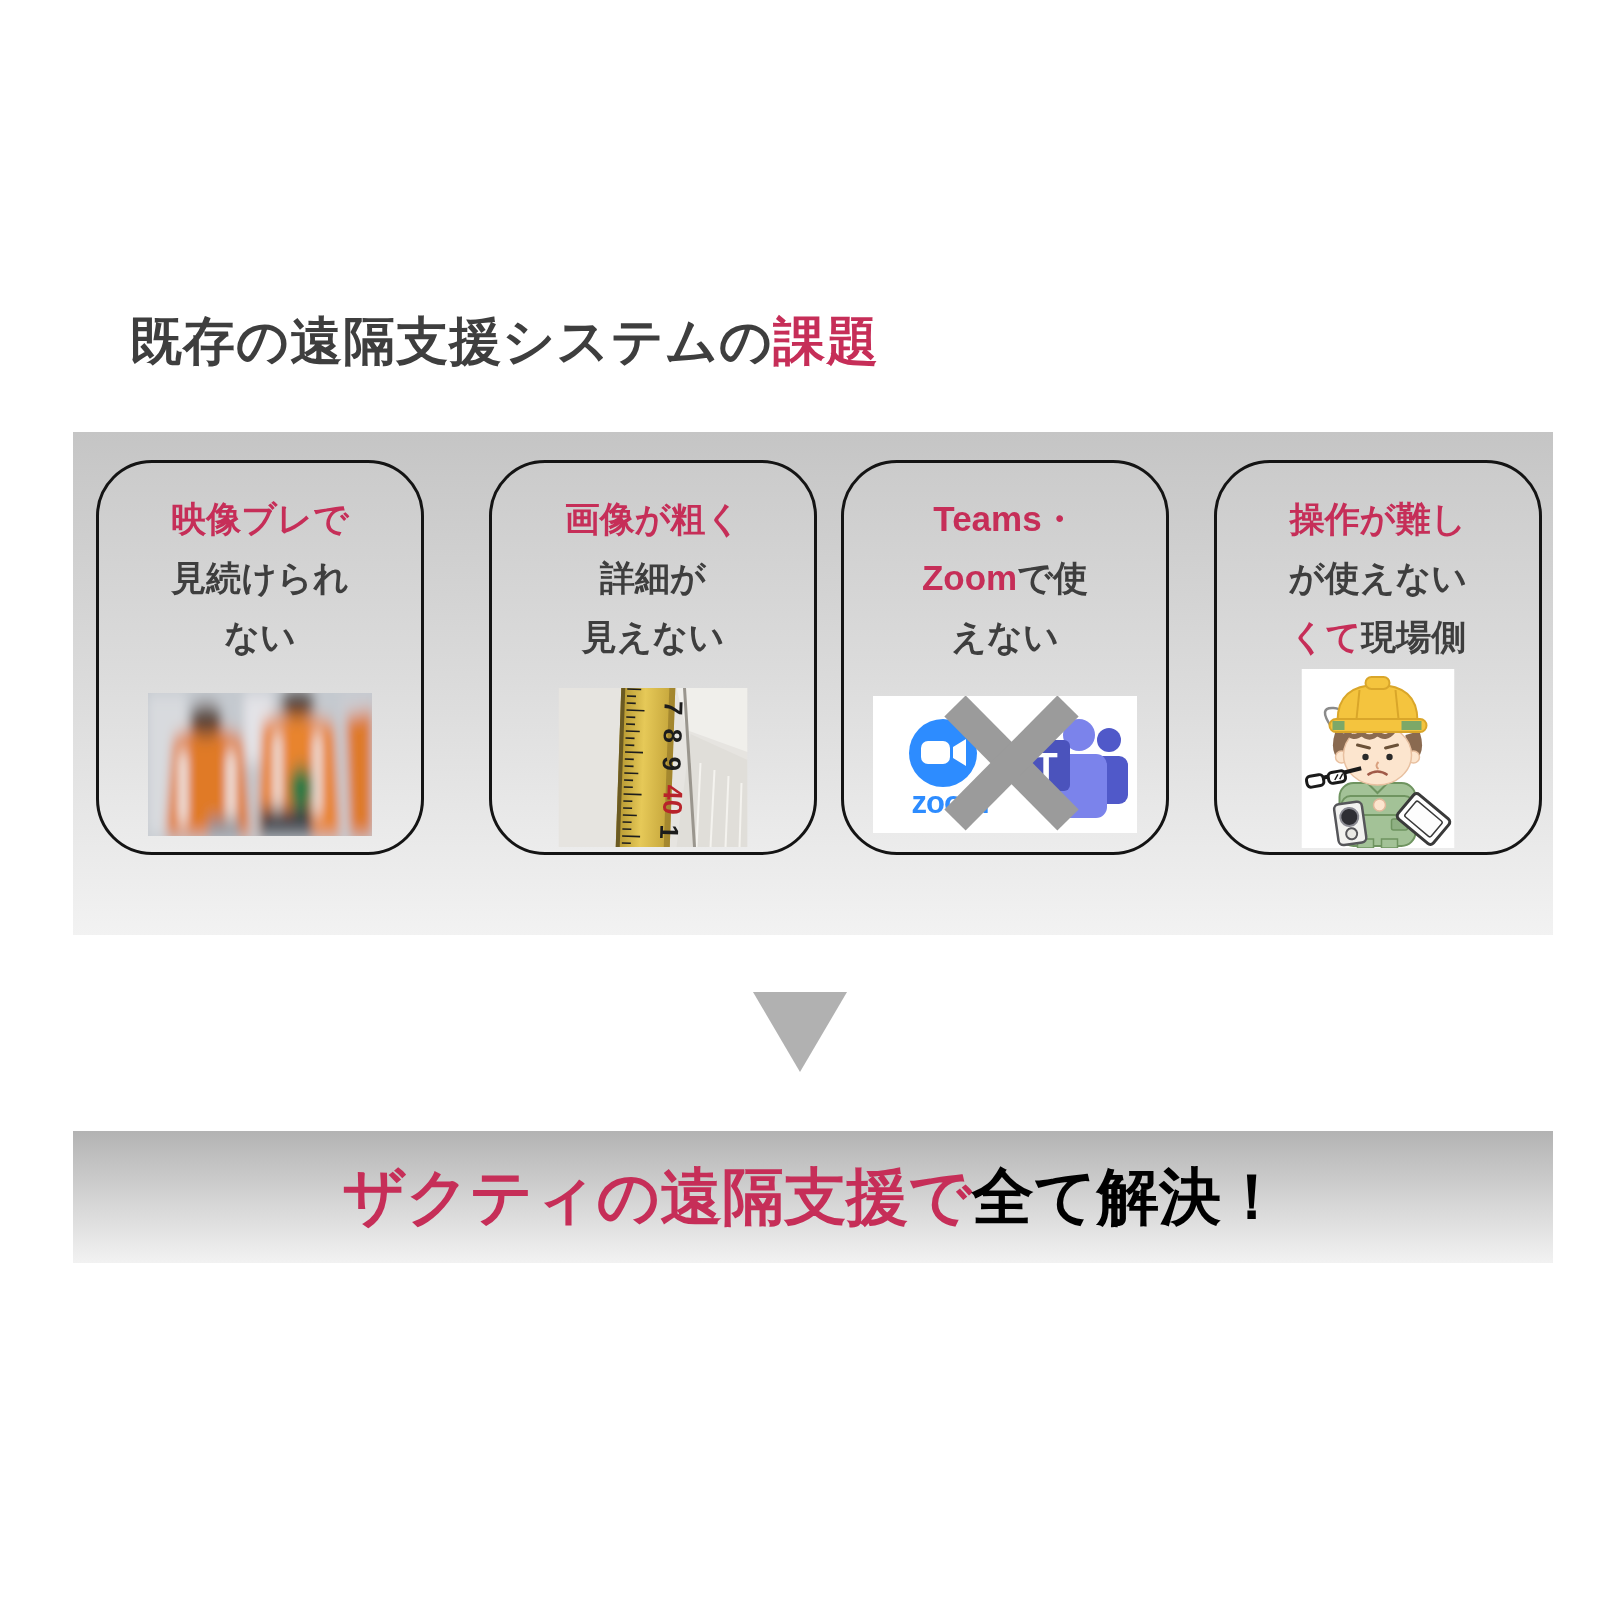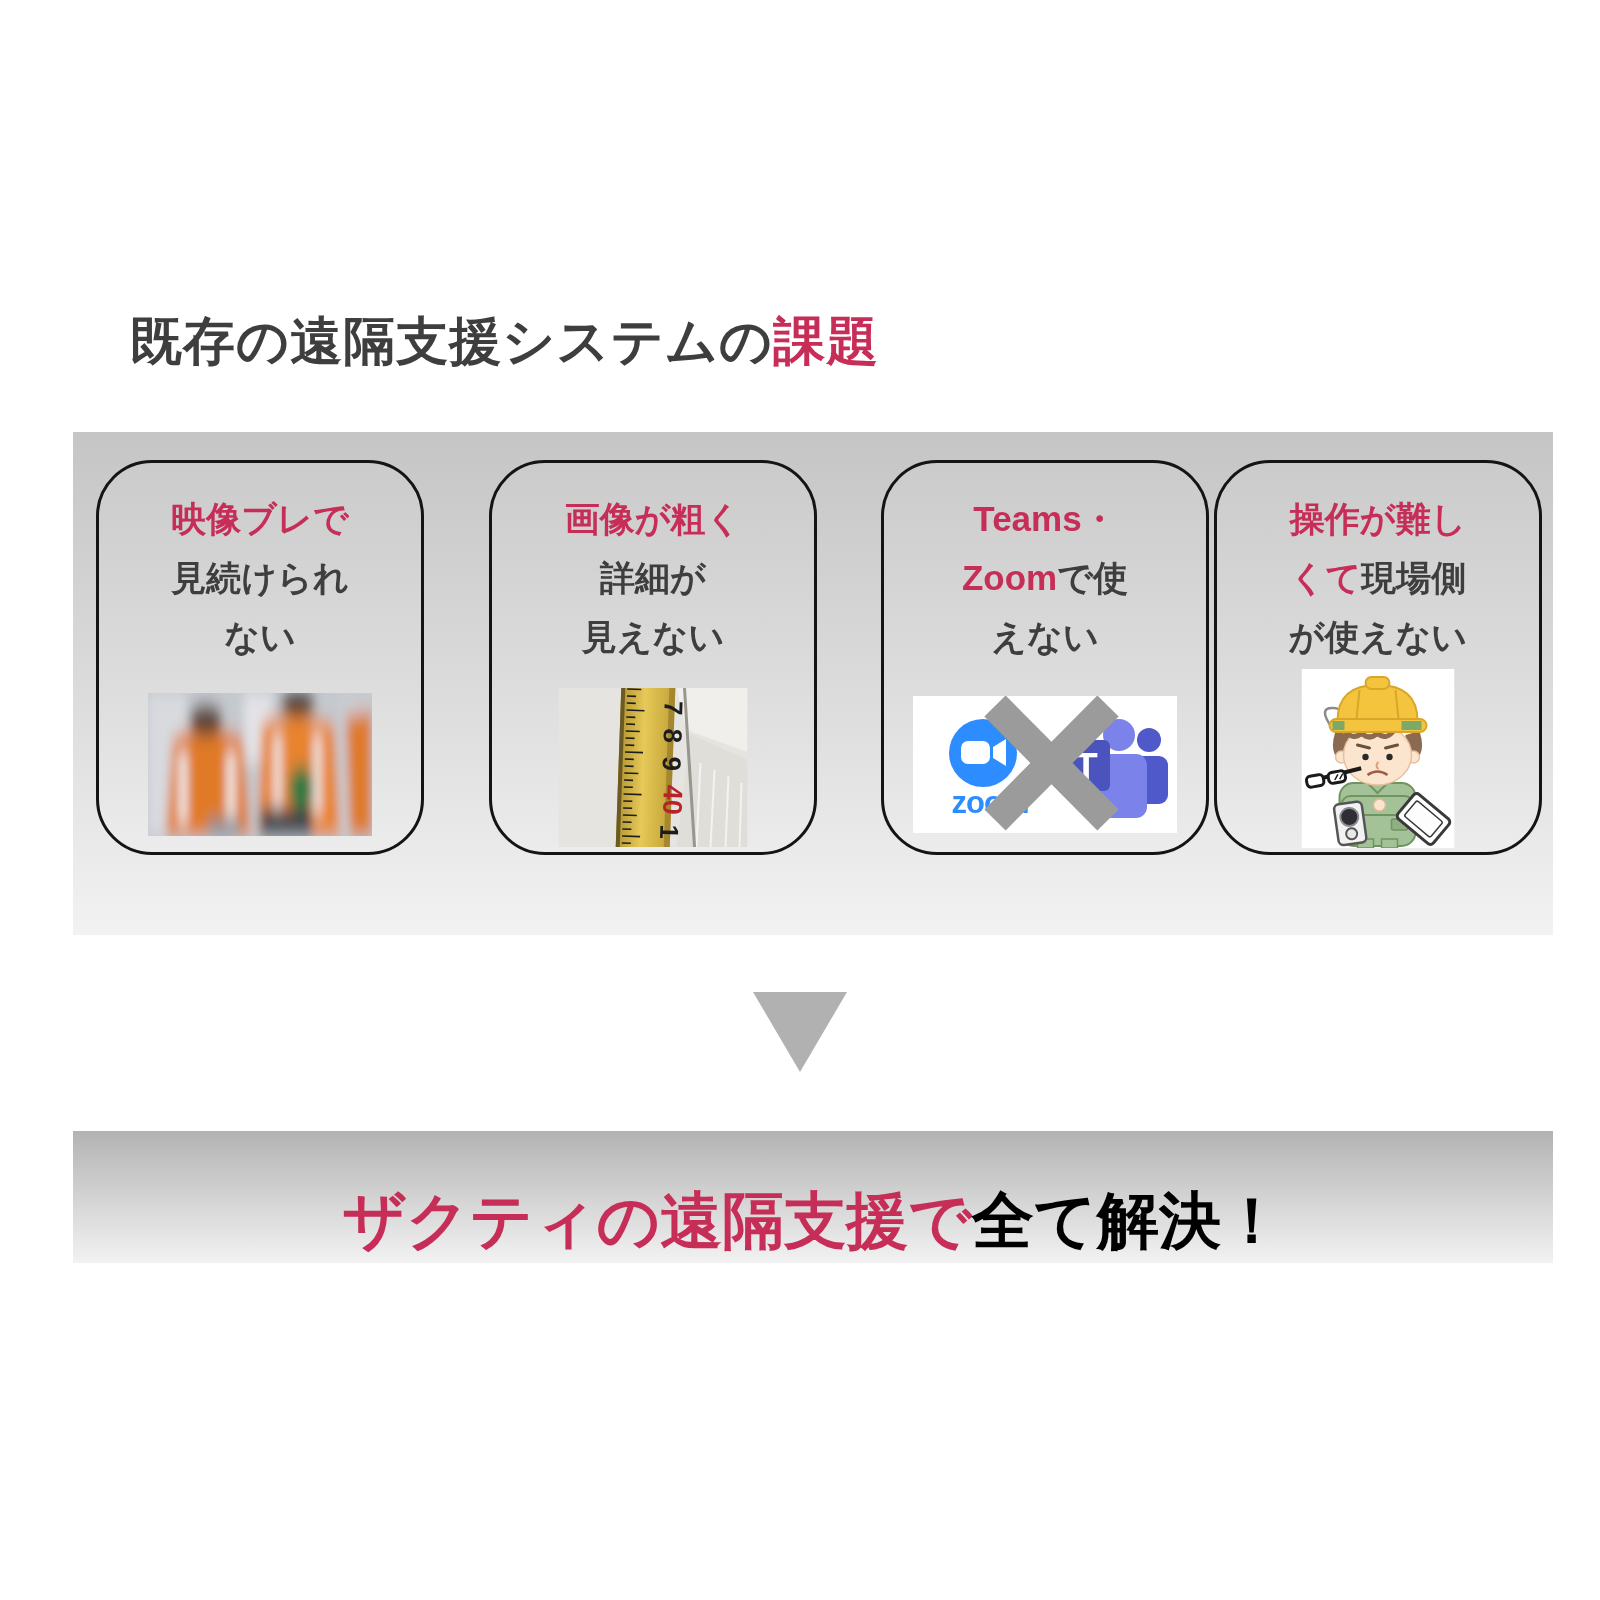--- a/index.html
+++ b/index.html
@@ -8,29 +8,29 @@
   .title{position:absolute;left:130px;top:312px;margin:0;font-size:52px;font-weight:bold;
          color:#3E3E3E;line-height:1.15;letter-spacing:1px;white-space:nowrap;}
   .accent{color:#C62E58;}
   .panel{position:absolute;left:73px;top:432px;width:1480px;height:503px;
          background:linear-gradient(to bottom,#C5C5C5 0%,#DDDDDD 55%,#F2F2F2 100%);}
   .card{position:absolute;top:28px;width:328px;height:395px;box-sizing:border-box;
         border:3px solid #141414;border-radius:56px;
         background:linear-gradient(to bottom,#CBCBCB 0%,#DCDCDC 55%,#ECECEC 100%);}
   .card-txt{margin-top:26px;text-align:center;font-size:35px;font-weight:bold;
             line-height:59px;color:#3E3E3E;white-space:nowrap;}
-  .card1{left:23px;}  .card2{left:416px;}  .card3{left:768px;margin-left:40px;}  .card4{left:1141px;}
+  .card1{left:23px;}  .card2{left:416px;}  .card3{left:768px;}  .card4{left:1141px;}
   .card-img{position:absolute;left:50%;transform:translateX(-50%);display:block;}
   .img1{bottom:16px;} .img2{bottom:5px;} .img3{bottom:19px;} .img4{bottom:4px;}
   .arrow{position:absolute;left:753px;top:992px;width:0;height:0;
          border-left:47px solid transparent;border-right:47px solid transparent;
          border-top:80px solid #B1B1B1;}
   .banner{position:absolute;left:73px;top:1131px;width:1480px;height:132px;
           background:linear-gradient(to bottom,#B3B3B3 0%,#D9D9D9 60%,#F2F2F2 100%);
-          display:flex;align-items:flex-end;justify-content:center;
+          display:flex;align-items:center;justify-content:center;
           font-size:62px;font-weight:bold;white-space:nowrap;}
   .banner .rest{color:#000000;}
   svg text{font-family:"Liberation Sans","DejaVu Sans",sans-serif;}
 </style>
 </head>
 <body>
 
 <div class="page">
 
   <h1 class="title"><span>既存の遠隔支援システムの</span><span class="accent">課題</span></h1>
@@ -159,22 +159,22 @@
         <g stroke="#9B9B9B" stroke-width="30">
           <line x1="82" y1="10" x2="195" y2="124"></line>
           <line x1="195" y1="10" x2="82" y2="124"></line>
         </g>
       </svg>
     </div>
 
     <div class="card card4">
       <div class="card-txt">
         <div><span class="accent">操作が難し</span></div>
+        <div><span>が使えない</span></div>
         <div><span class="accent">くて</span><span>現場側</span></div>
-        <div><span>が使えない</span></div>
       </div>
       <svg class="card-img img4" width="153" height="179" viewBox="0 0 153 179">
         <rect width="153" height="179" fill="#ffffff"></rect>
         <g fill="none" stroke="#8a8a8a" stroke-width="2.5">
           <path d="M30,58 q-14,-20 2,-19 q13,1 3,12"></path>
           <circle cx="41" cy="66" r="3.5"></circle>
           <circle cx="46" cy="75" r="2"></circle>
         </g>
         <g>
           <rect x="38" y="114" width="76" height="63" rx="14" fill="#A3C297" stroke="#6F9460" stroke-width="2"></rect>

